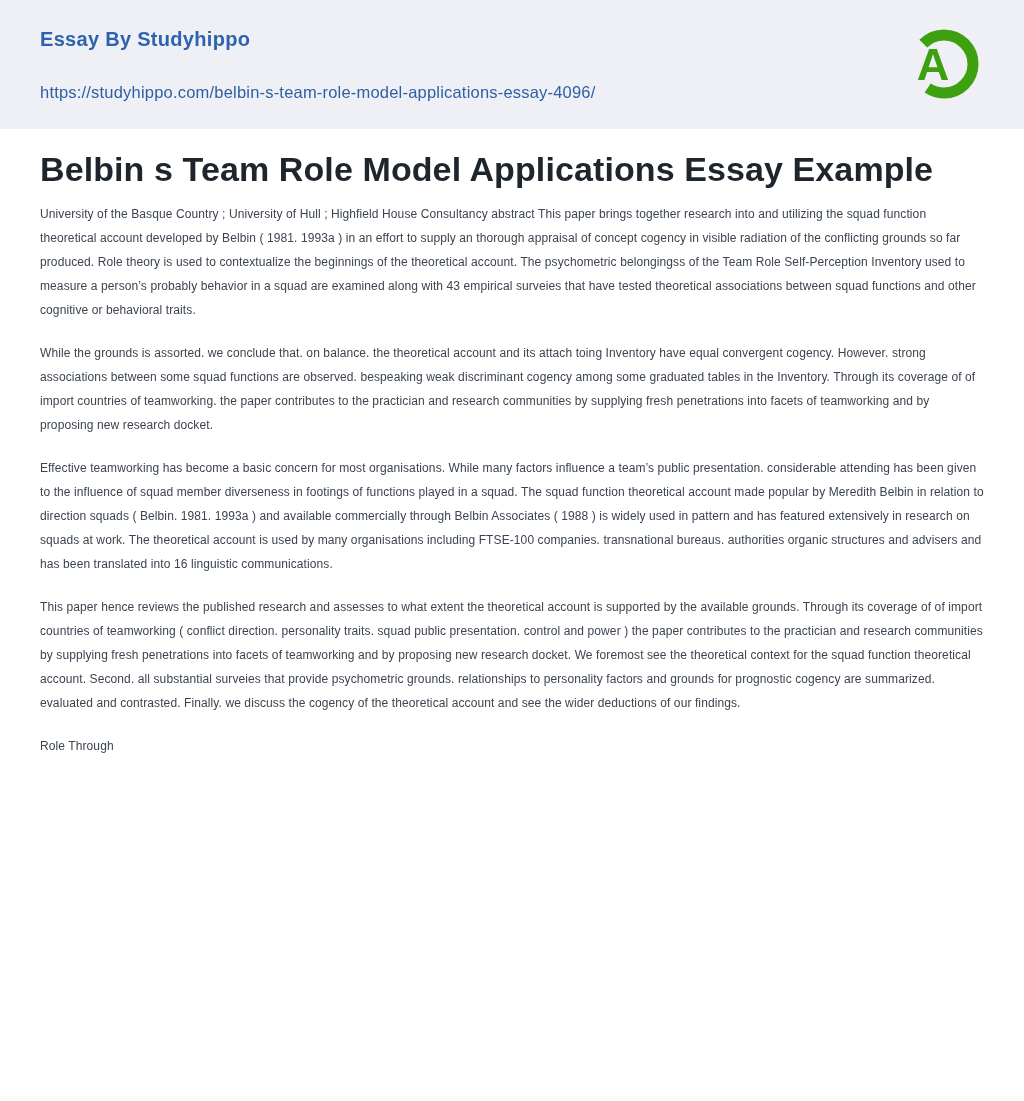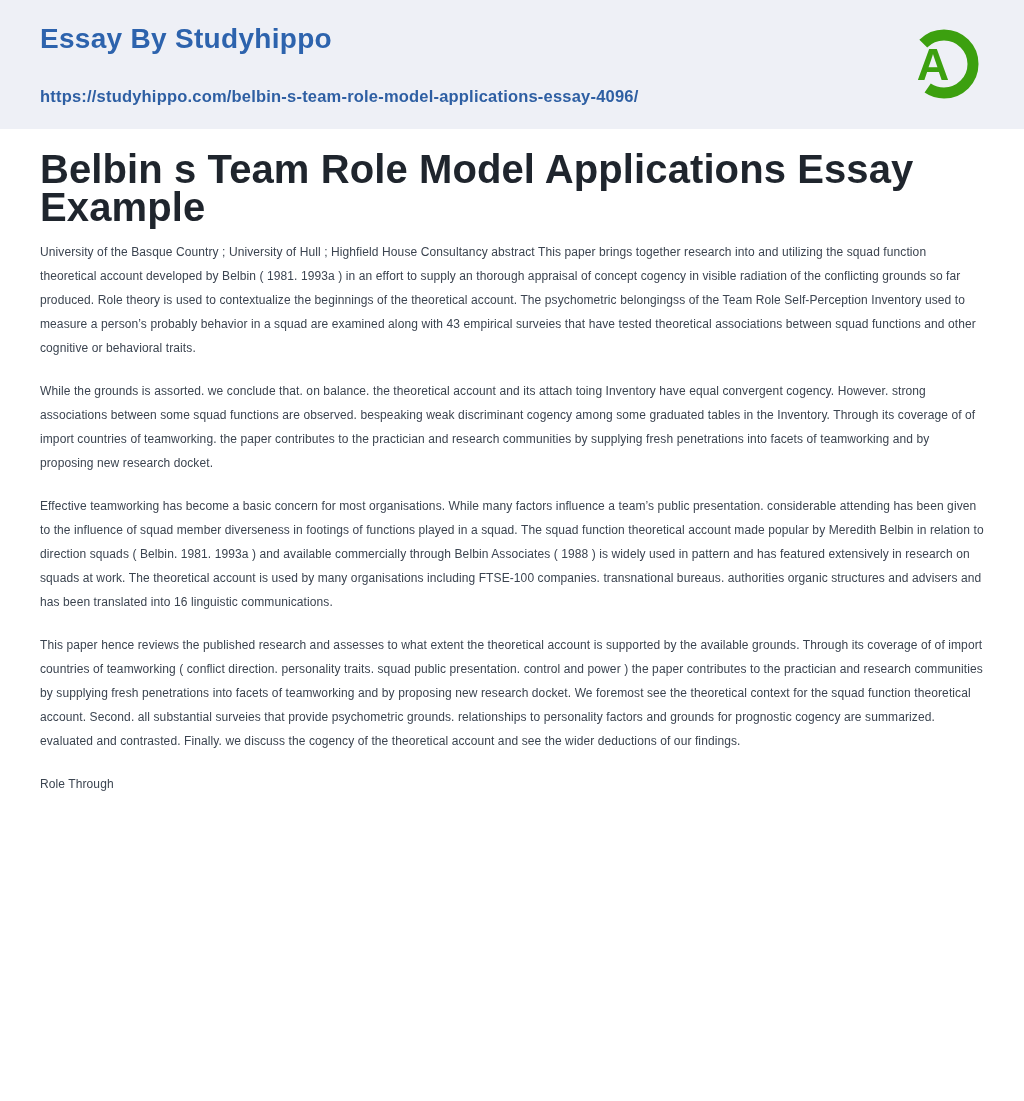--- a/index.html
+++ b/index.html
@@ -23,40 +23,40 @@
     background: var(--header-bg);
     height: 129px;
     padding: 0 40px;
     display: flex;
     justify-content: space-between;
     align-items: center;
   }
   .header-text { display: flex; flex-direction: column; }
   .site-title {
     color: var(--accent-blue);
-    font-size: 28px;
+    font-size: 20px;
     font-weight: 700;
     letter-spacing: 0.3px;
     margin-bottom: 32px;
   }
   .site-url {
     color: var(--url-blue);
     font-size: 16.5px;
-    font-weight: 700;
+    font-weight: 400;
     text-decoration: none;
     letter-spacing: 0.2px;
   }
   .logo { width: 80px; height: 84px; flex: 0 0 auto; }
   .article {
     padding: 21px 40px 0 40px;
   }
   .article-title {
     margin: 0 0 14px 0;
     max-width: 900px;
-    font-size: 40px;
+    font-size: 34px;
     line-height: 38px;
     font-weight: 700;
     color: var(--title-color);
     letter-spacing: 0.1px;
   }
   .block {
     margin: 0 0 19px 0;
     font-size: 12px;
     line-height: 24px;
     color: var(--body-color);

